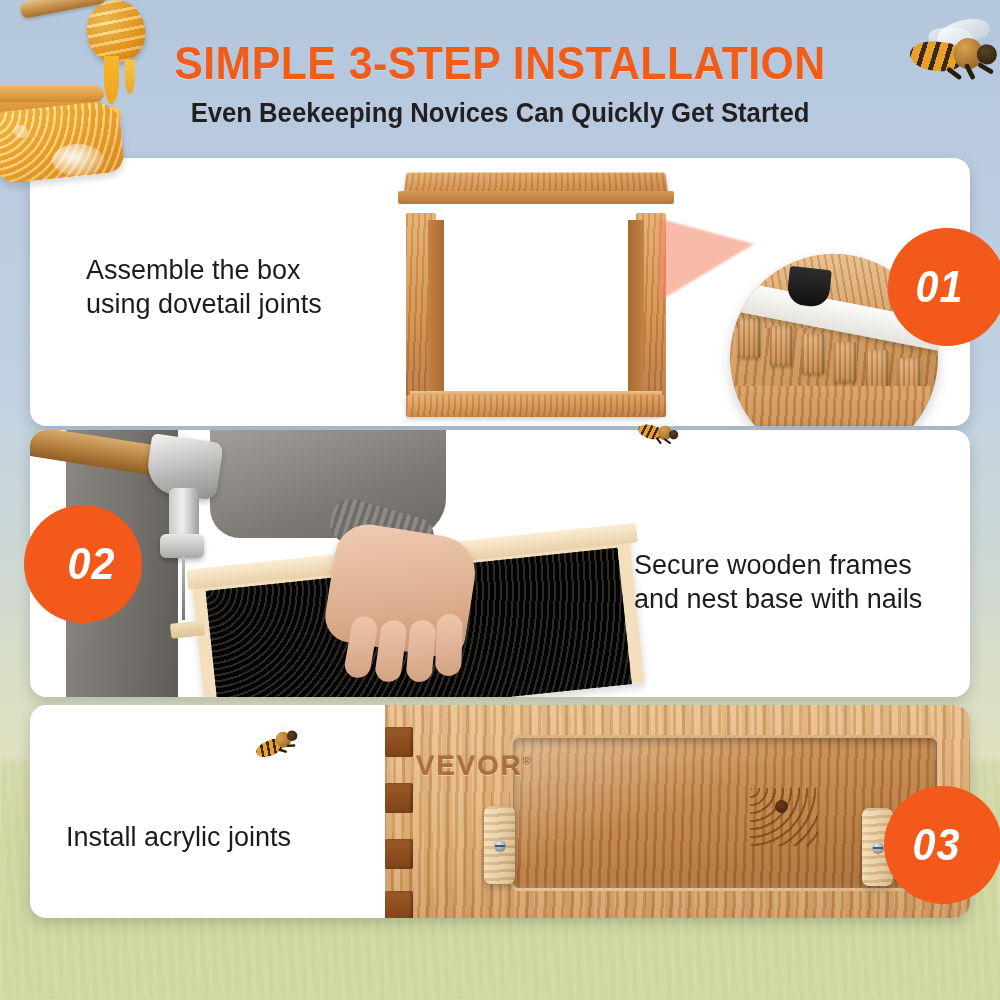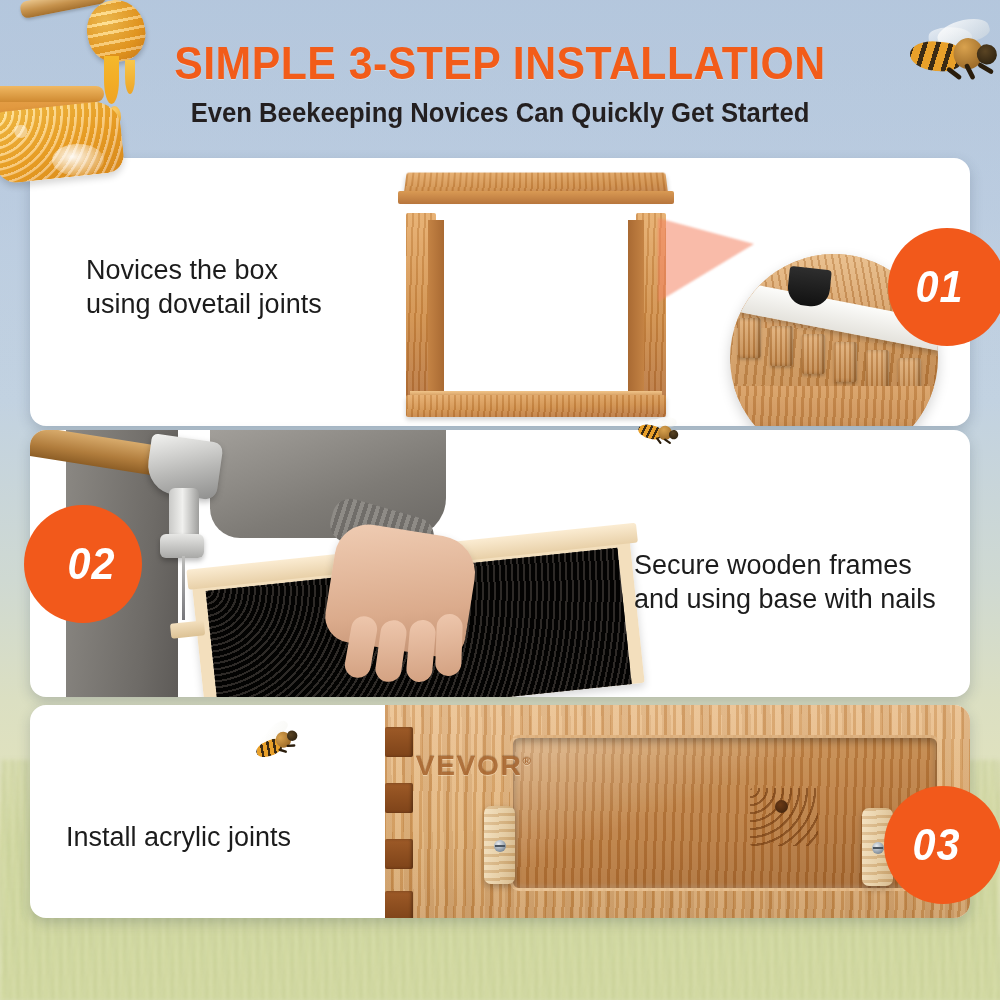--- a/index.html
+++ b/index.html
@@ -481,24 +481,24 @@
 
 <div class="latch" style="left:484px; top:806px;"></div>
 <div class="latch-screw" style="left:494px; top:840px;"></div>
 <div class="latch" style="left:862px; top:808px;"></div>
 <div class="latch-screw" style="left:872px; top:842px;"></div>
 
 <div class="vevor">
   <span>VEVOR</span><sup>®</sup>
 </div>
 
-<div class="step-text" id="text-1">Novices the box
+<div class="step-text" id="text-1">Assemble the box
 using dovetail joints</div>
 <div class="step-text" id="text-2">Secure wooden frames
-and using base with nails</div>
+and nest base with nails</div>
 <div class="step-text" id="text-3">Install acrylic joints</div>
 
 <div class="badge" id="badge-1">
   <span>01</span>
 </div>
 <div class="badge" id="badge-2">
   <span>02</span>
 </div>
 <div class="badge" id="badge-3">
   <span>03</span>

